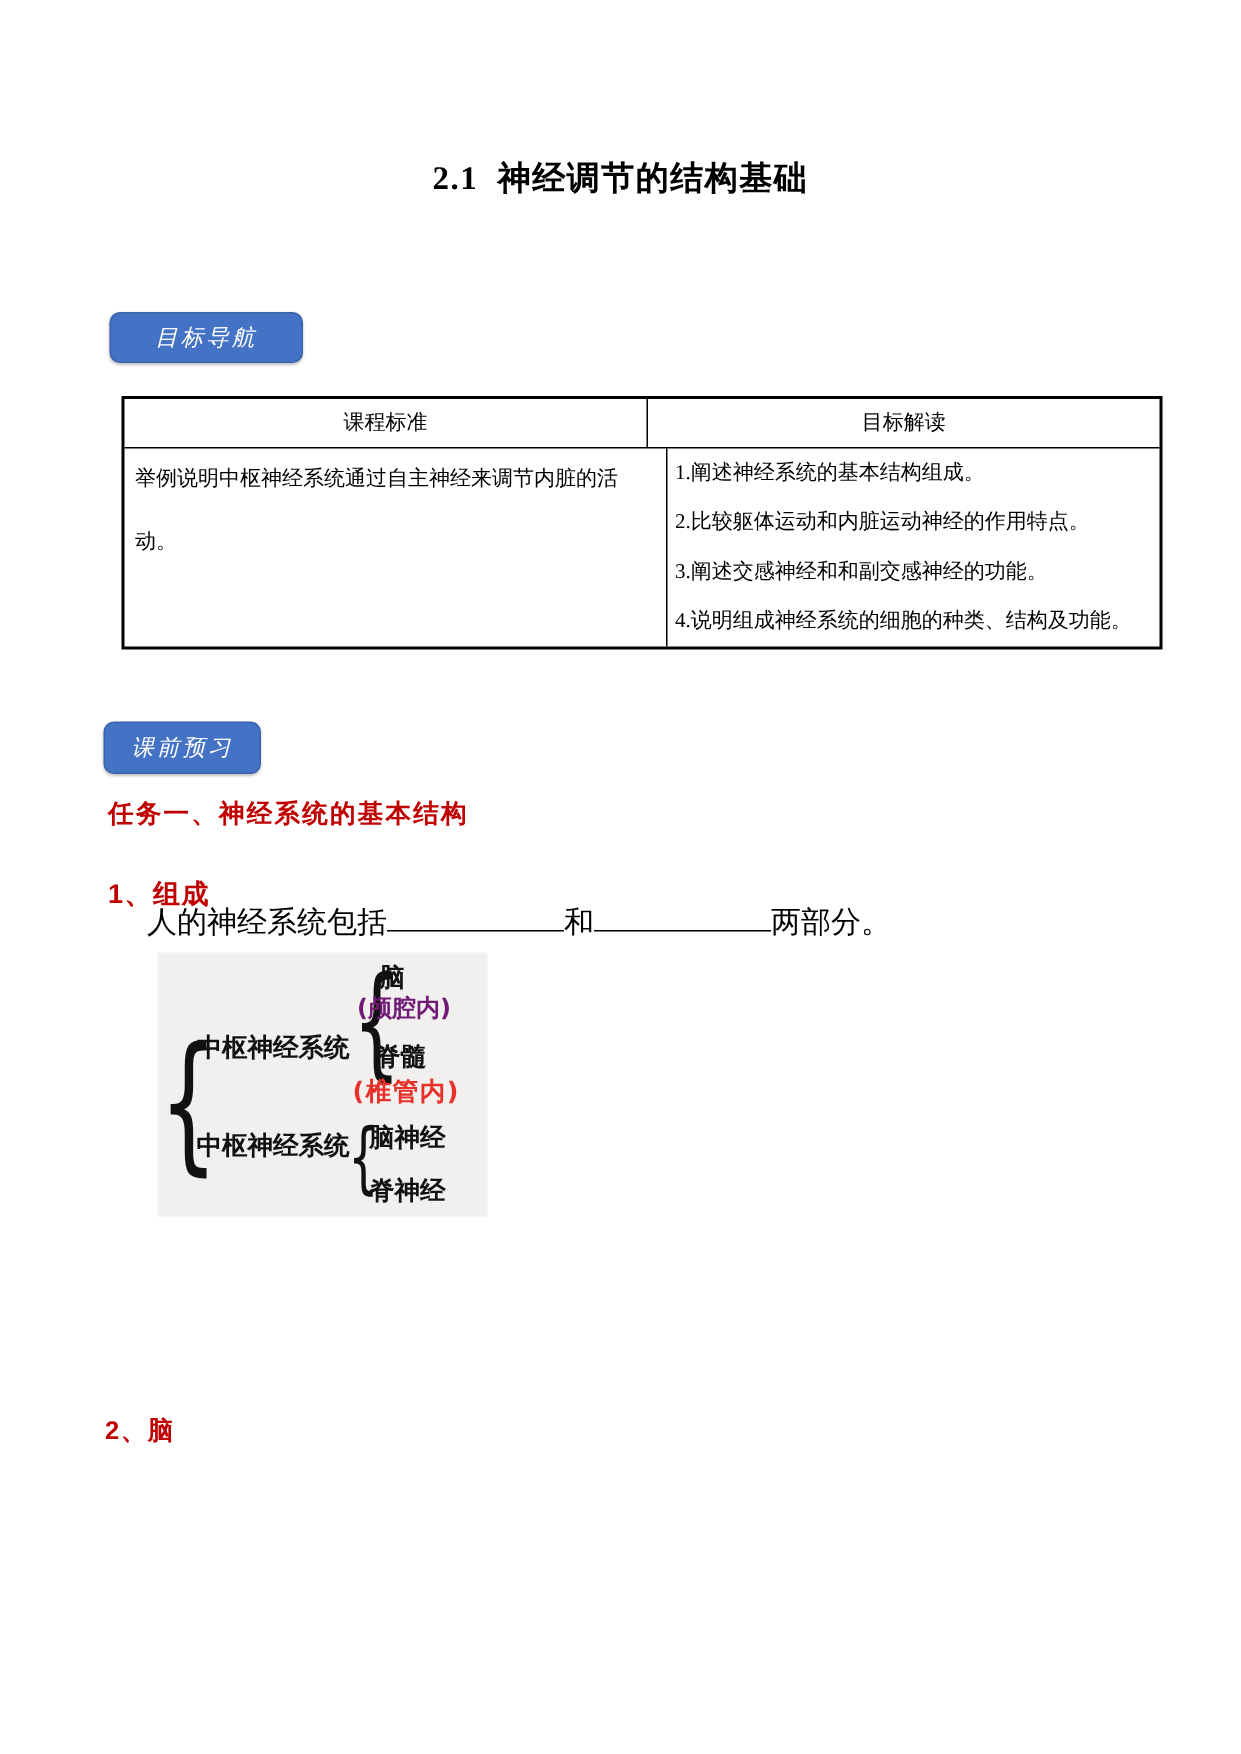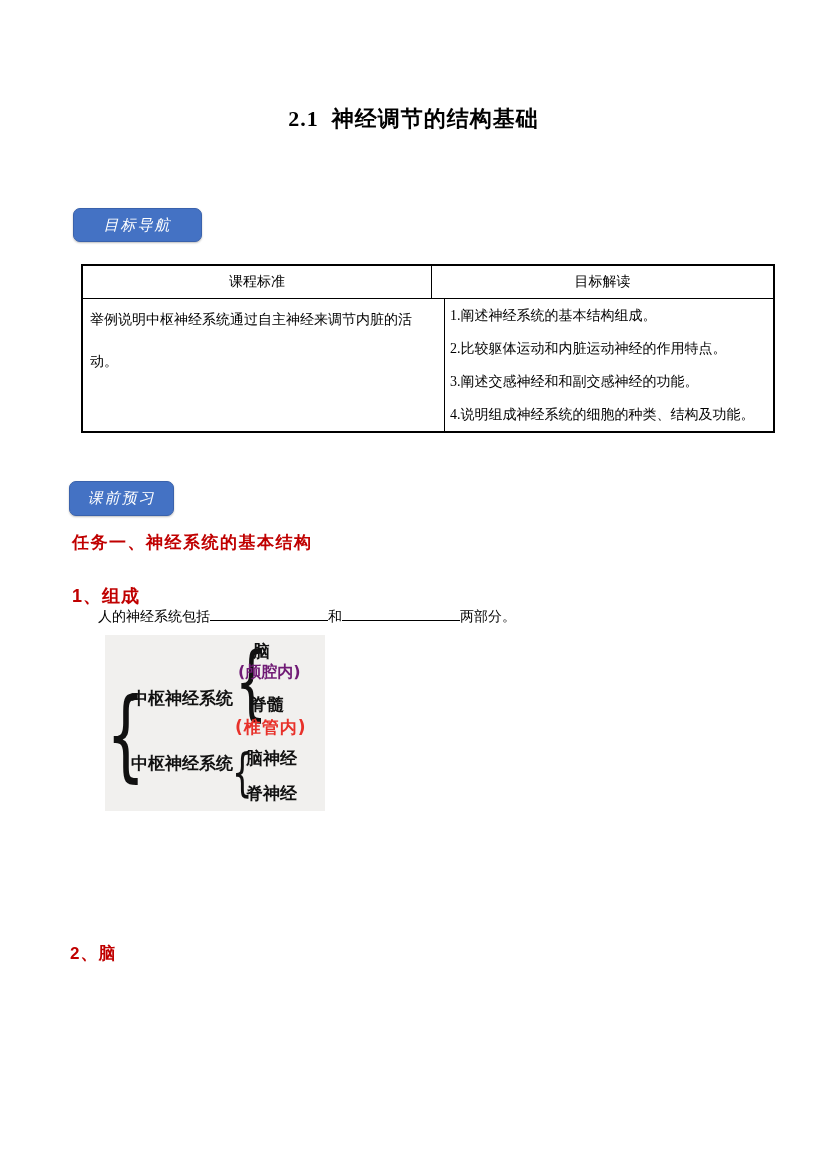--- a/index.html
+++ b/index.html
@@ -45,21 +45,21 @@
   .red-heading {
     color:#C00000; font-weight:bold;
     font-family:"Liberation Sans","DejaVu Sans",sans-serif;
     white-space:nowrap;
   }
   #task1 { left:72px; top:531px; font-size:17px; letter-spacing:1.5px; }
   #sub1  { left:72px; top:568px; font-size:18px; letter-spacing:1px;margin-top:16px; }
   #sub2  { left:70px; top:942px; font-size:17px; letter-spacing:1px; }
 
   
-  #fill-line { left:98px; top:605px; font-size:14px; height:20px; line-height:20px; color:#000; white-space:nowrap; }
+  #fill-line { left:98px; top:605px; font-size:20px; height:20px; line-height:20px; color:#000; white-space:nowrap; }
   .blank { display:inline-block; width:118px; height:15px; border-bottom:1px solid #000; }
 
   
   #diagram { left:105px; top:635px; width:220px; height:176px; background:#F1F0EE; }
   .dg {
     position:absolute; white-space:nowrap; color:#111; font-weight:bold;
     font-family:"DejaVu Sans","Liberation Sans",sans-serif;
   }
   .brace { font-weight:normal; transform:scaleX(0.62); transform-origin:left center; }
   #br-outer { left:1px;   top:46px;  font-size:100px; line-height:108px; }

